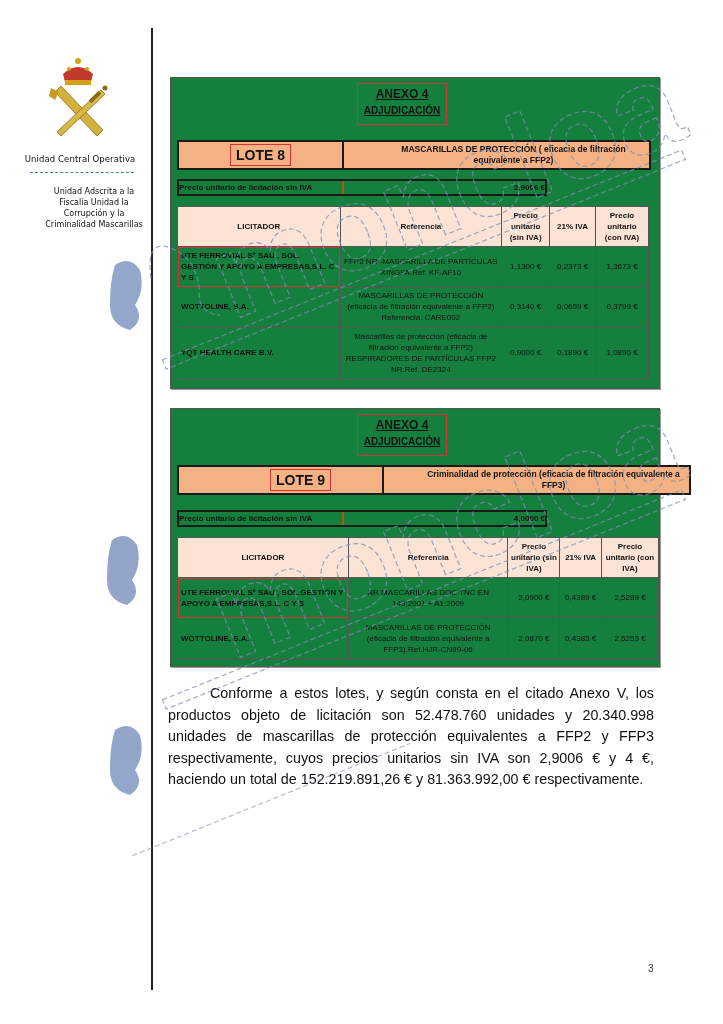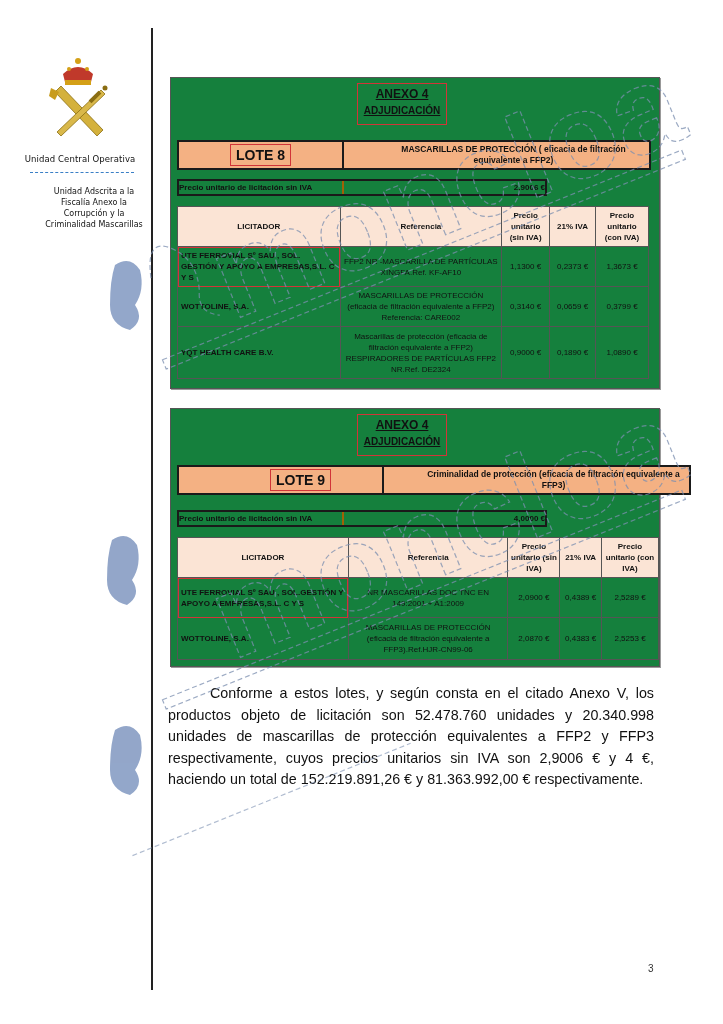--- a/index.html
+++ b/index.html
@@ -62,21 +62,21 @@
     <path d="M6 36 L14 40 L10 48 L4 44 Z" fill="#c89c1e"></path>
 
     <path d="M56 38 L60 42 L16 84 L12 80 Z" fill="#d9b84a" stroke="#8a6d12" stroke-width="0.8"></path>
     <rect x="48" y="38" width="4" height="14" transform="rotate(45 50 45)" fill="#8a6d12"></rect>
     <circle cx="60" cy="36" r="2.5" fill="#8a6d12"></circle>
   </svg>
   <div class="unit-title">Unidad Central Operativa</div>
   <div class="unit-rule"></div>
   <div class="unit-sub">
     <div>Unidad Adscrita a la</div>
-    <div>Fiscalía Anexo la</div>
+    <div>Fiscalía Unidad la</div>
     <div>Corrupción y la</div>
     <div>Criminalidad Mascarillas</div>
   </div>
 </div>
 <div class="vline"></div>
 
 <div class="panel p1">
   <div class="anexo-box">
     <div class="t1">ANEXO 4</div>
     <div class="t2">ADJUDICACIÓN</div>

